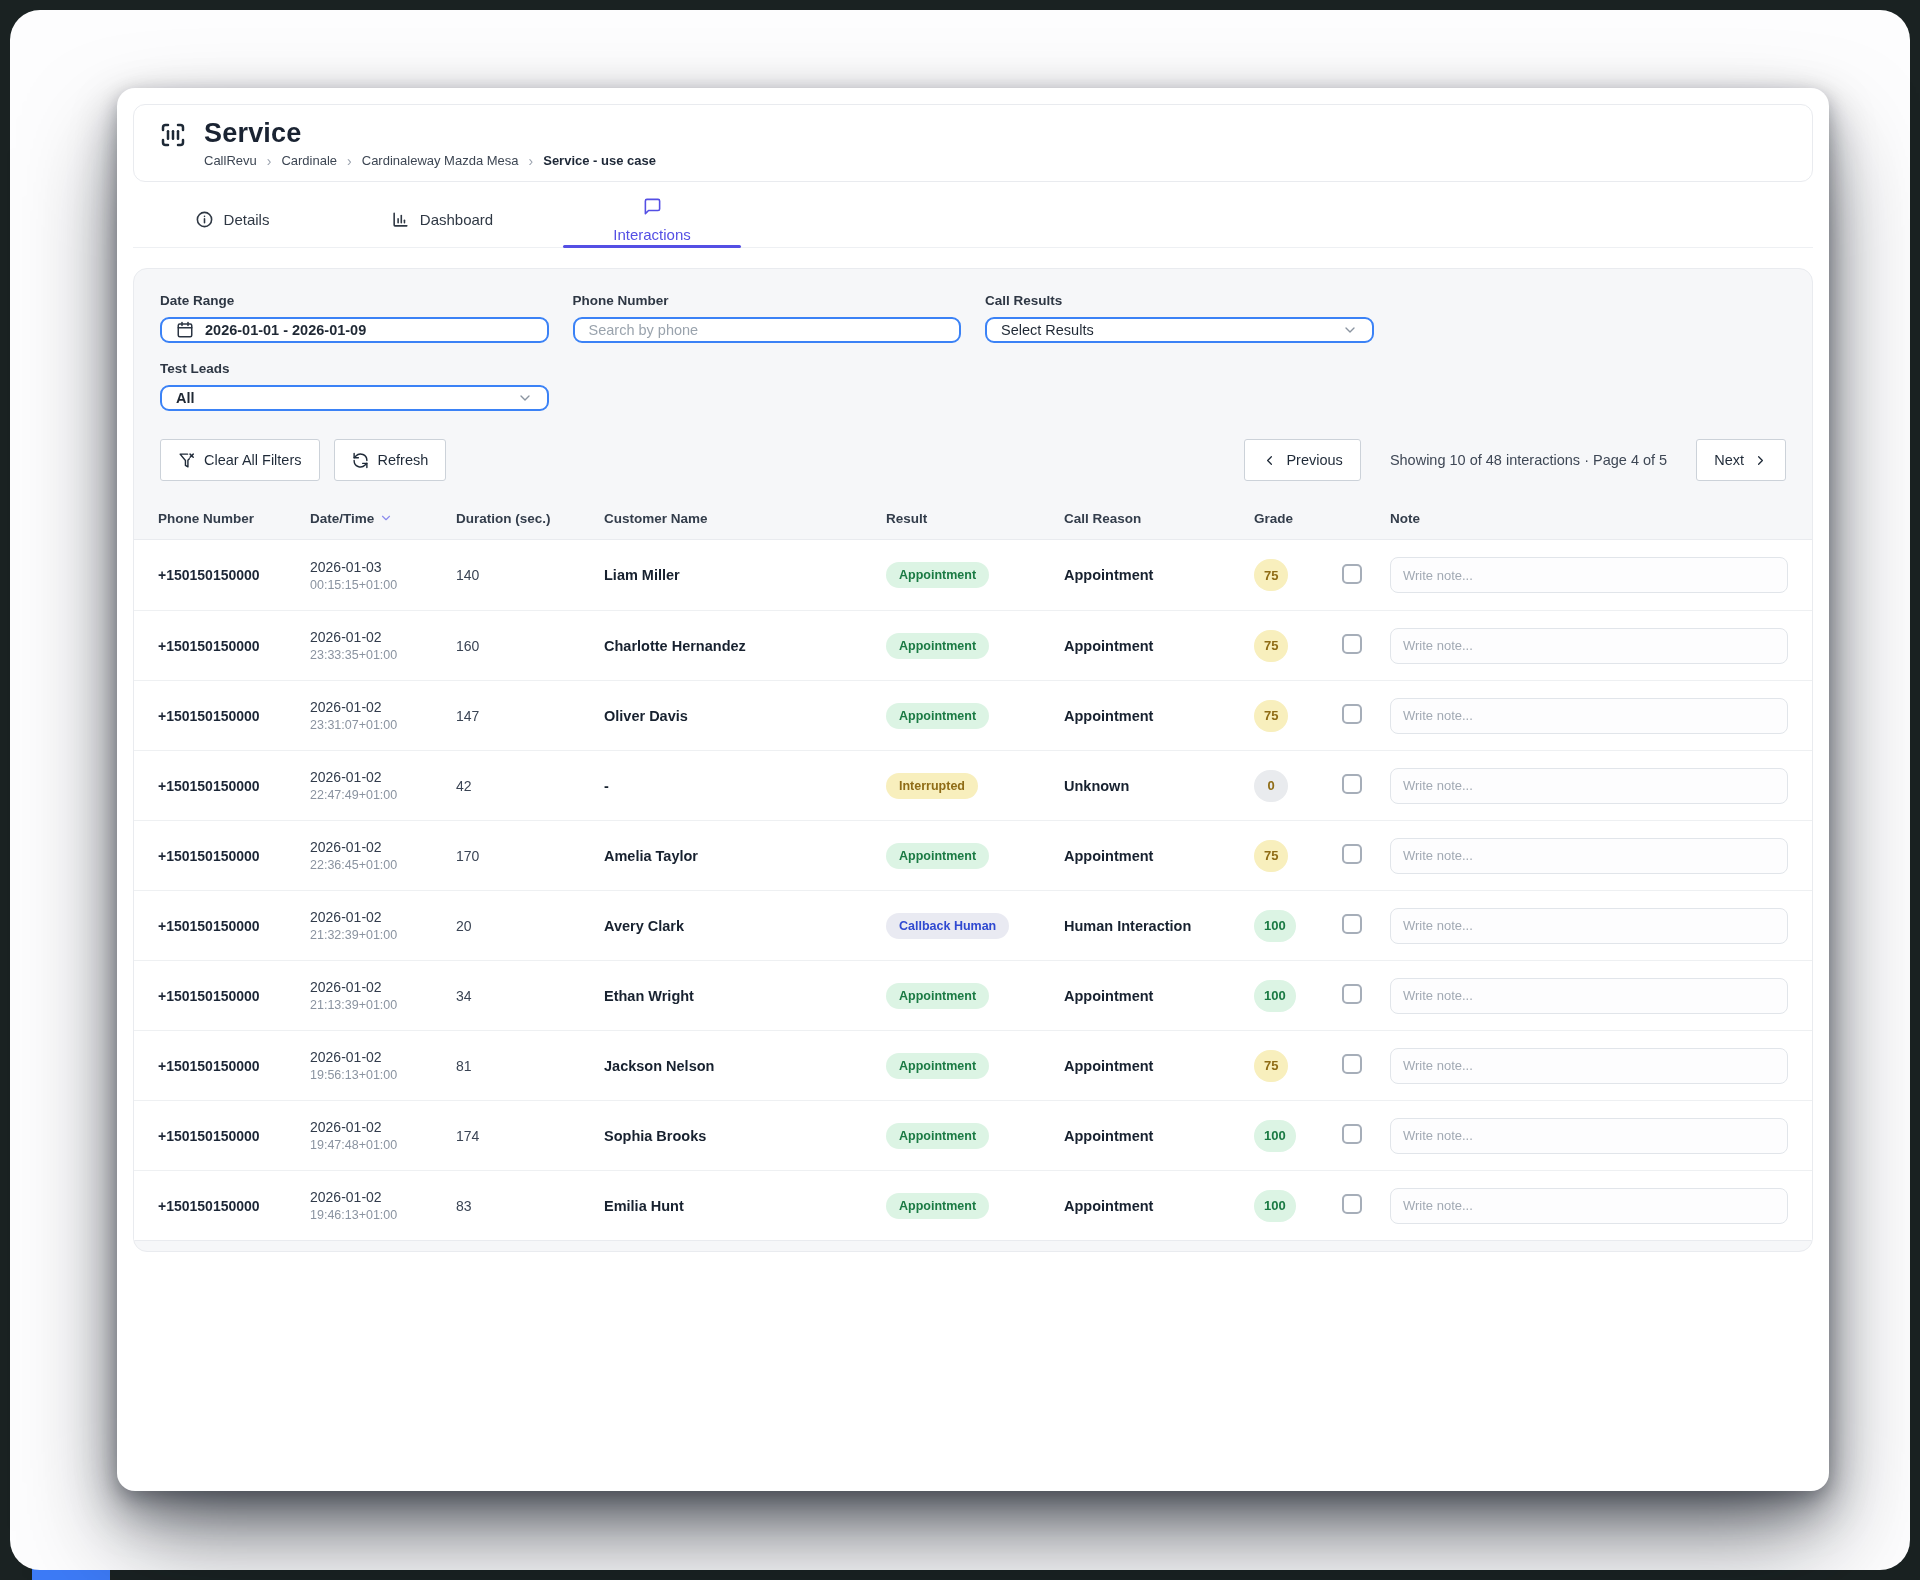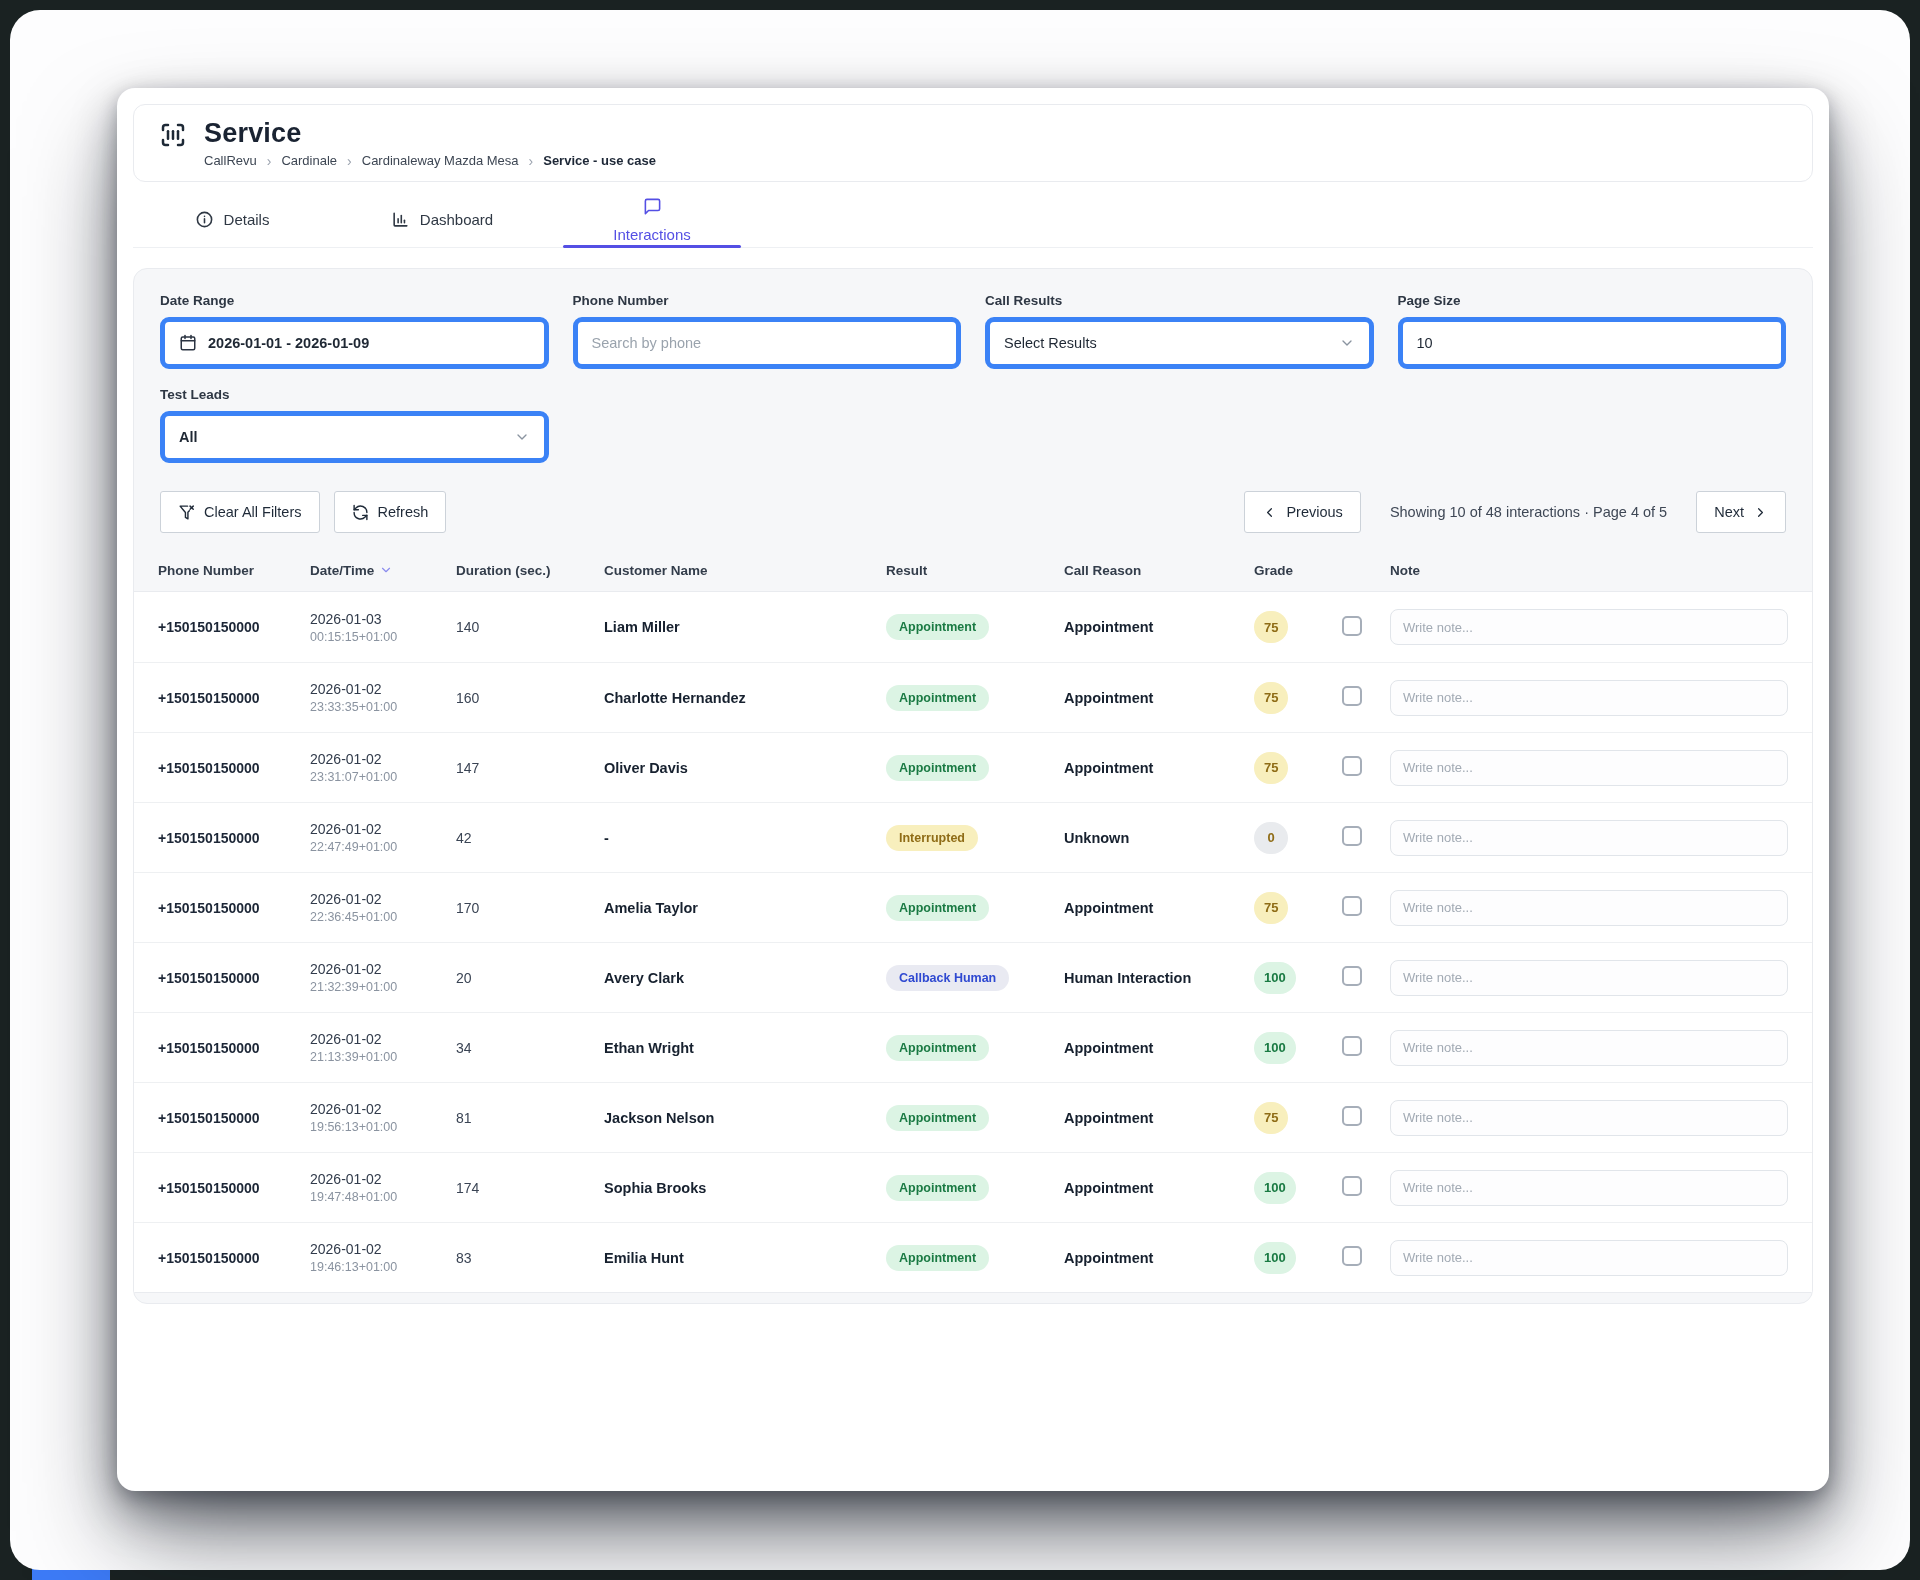--- a/index.html
+++ b/index.html
@@ -49,21 +49,21 @@
   }
   
   .panel {
     margin-top:20px; border:1px solid #e9ebef; border-radius:14px;
     background:#f6f7f9; overflow:hidden;
   }
   .filters { padding:24px 26px 0; }
   .filter-grid { display:grid; grid-template-columns:repeat(4,1fr); gap:24px; margin-bottom:18px; }
   .field label { display:block; font-size:13.5px; font-weight:700; color:#2e3744; margin-bottom:9px; }
   .control {
-    height:52px; background:#fff; border:5px solid #3b82f6; border-radius:9px;
+    height:26px; background:#fff; border:2px solid #3b82f6; border-radius:9px;
     display:flex; align-items:center; gap:11px; padding:0 14px; font-size:14.5px; color:#1f2834;
   }
   .control svg.cal { width:18px; height:18px; color:#2b3442; }
   .control .chev { margin-left:auto; width:16px; height:16px; color:#8a94a0; }
   .control input {
     border:none; outline:none; width:100%; height:100%; font-size:14.5px; color:#1f2834;
     font-family:inherit; background:transparent;
   }
   .control input::placeholder { color:#9aa3ad; }
   .control.value-strong { font-weight:600; }
@@ -201,26 +201,20 @@
           </div>
           <div class="field">
             <label>Call Results</label>
             <div class="control">
               <span>Select Results</span>
               <svg class="chev" viewBox="0 0 24 24">
                   <path d="m6 9 6 6 6-6"></path>
                 </svg>
             </div>
           </div>
-          <div class="field">
-            <label>Page Size</label>
-            <div class="control">
-              <input value="10" style="">
-            </div>
-          </div>
         </div>
         <div class="filter-grid">
           <div class="field">
             <label>Test Leads</label>
             <div class="control">
               <span style="font-weight:700;">All</span>
               <svg class="chev" viewBox="0 0 24 24">
                   <path d="m6 9 6 6 6-6"></path>
                 </svg>
             </div>

